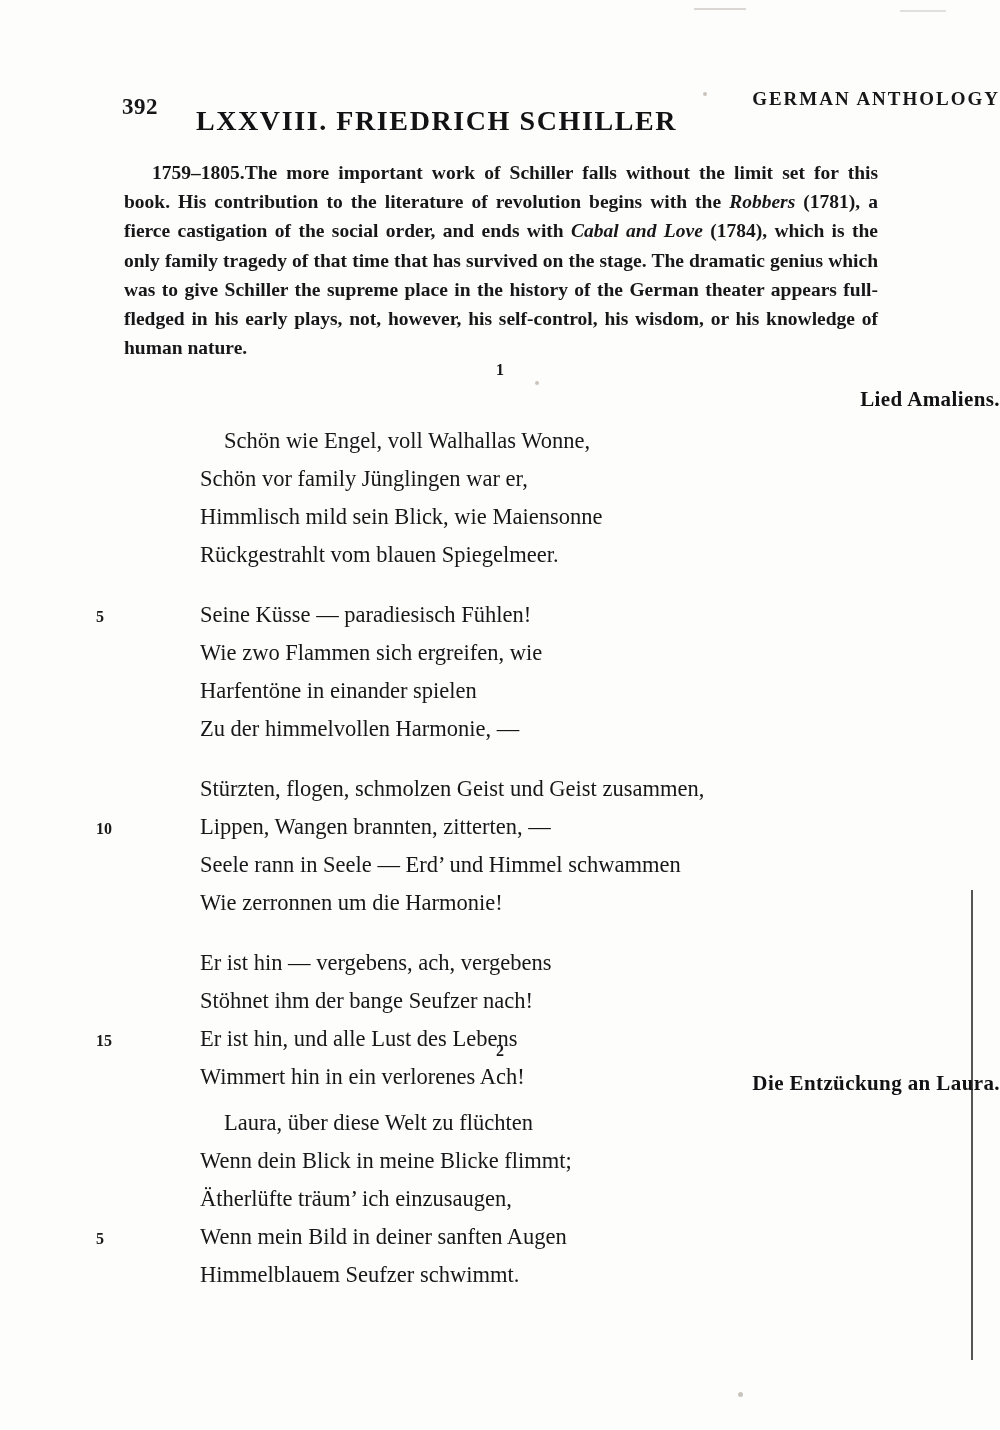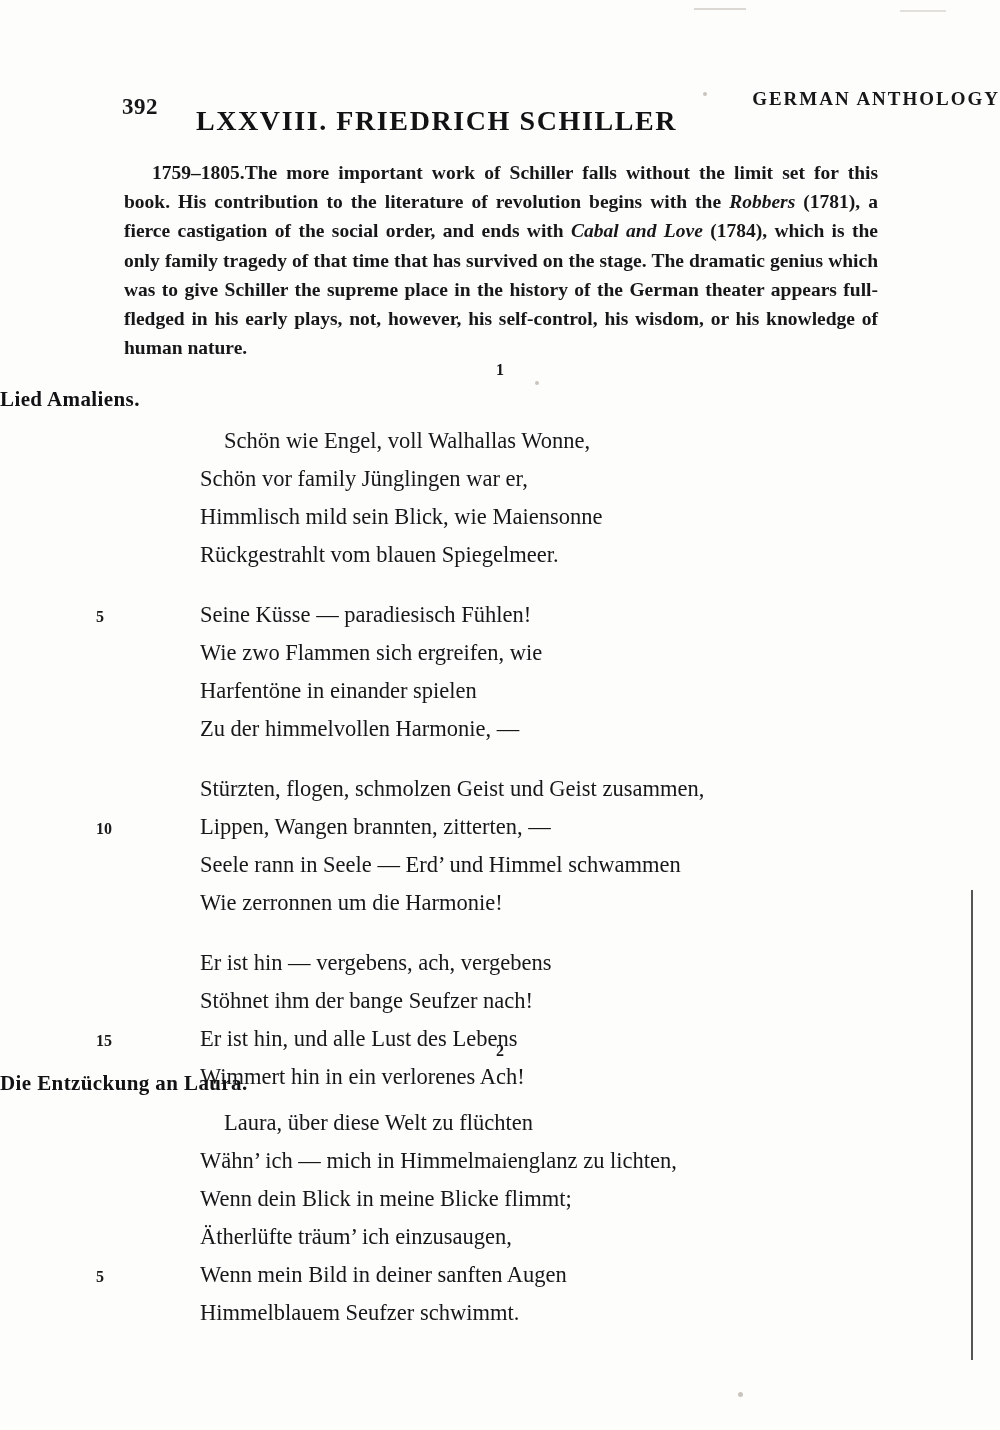--- a/index.html
+++ b/index.html
@@ -78,21 +78,21 @@
     position: absolute;
     width: 1000px;
     text-align: center;
     font-size: 16px;
     font-weight: bold;
     color: #17171a;
   }
   .poem-title {
     position: absolute;
     width: 1000px;
-    text-align: left;
+    text-align: right;
     font-size: 21px;
     font-weight: bold;
     letter-spacing: 0.4px;
     color: #121215;
   }
   .poem {
     position: absolute;
     left: 0;
     width: 856px;
   }
@@ -234,24 +234,20 @@
   <div class="poem-number" style="top:1042px">2</div>
   <div class="poem-title" style="top:1071px">Die Entzückung an Laura.</div>
 
   <div class="poem" style="top:1104px">
     <div class="verse-line indent">
       <span class="lineno"></span>
       <span class="txt">Laura, über diese Welt zu flüchten</span>
     </div>
     <div class="verse-line">
       <span class="lineno"></span>
-      <span class="txt">Wähn’ ich — mich in Himmelmaienglanz zu lichten,</span>
-    </div>
-    <div class="verse-line">
-      <span class="lineno"></span>
       <span class="txt">Wenn dein Blick in meine Blicke flimmt;</span>
     </div>
     <div class="verse-line">
       <span class="lineno"></span>
       <span class="txt">Ätherlüfte träum’ ich einzusaugen,</span>
     </div>
     <div class="verse-line">
       <span class="lineno">5</span>
       <span class="txt">Wenn mein Bild in deiner sanften Augen</span>
     </div>

